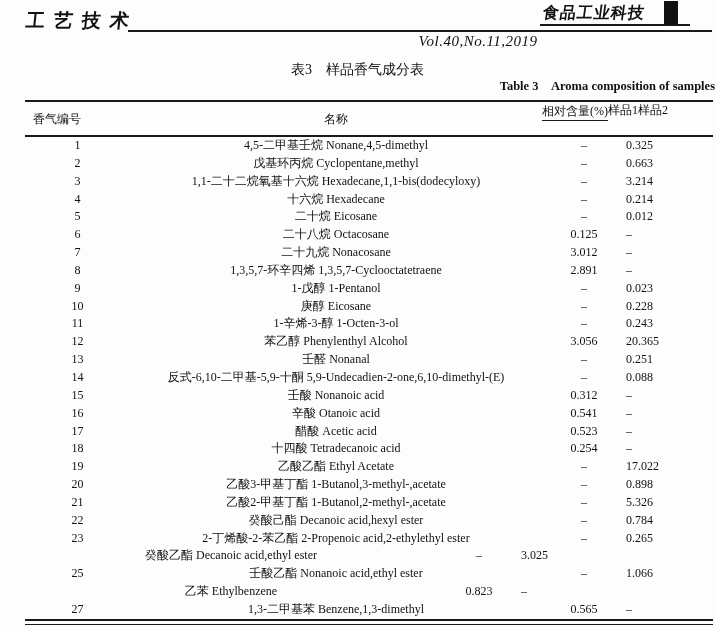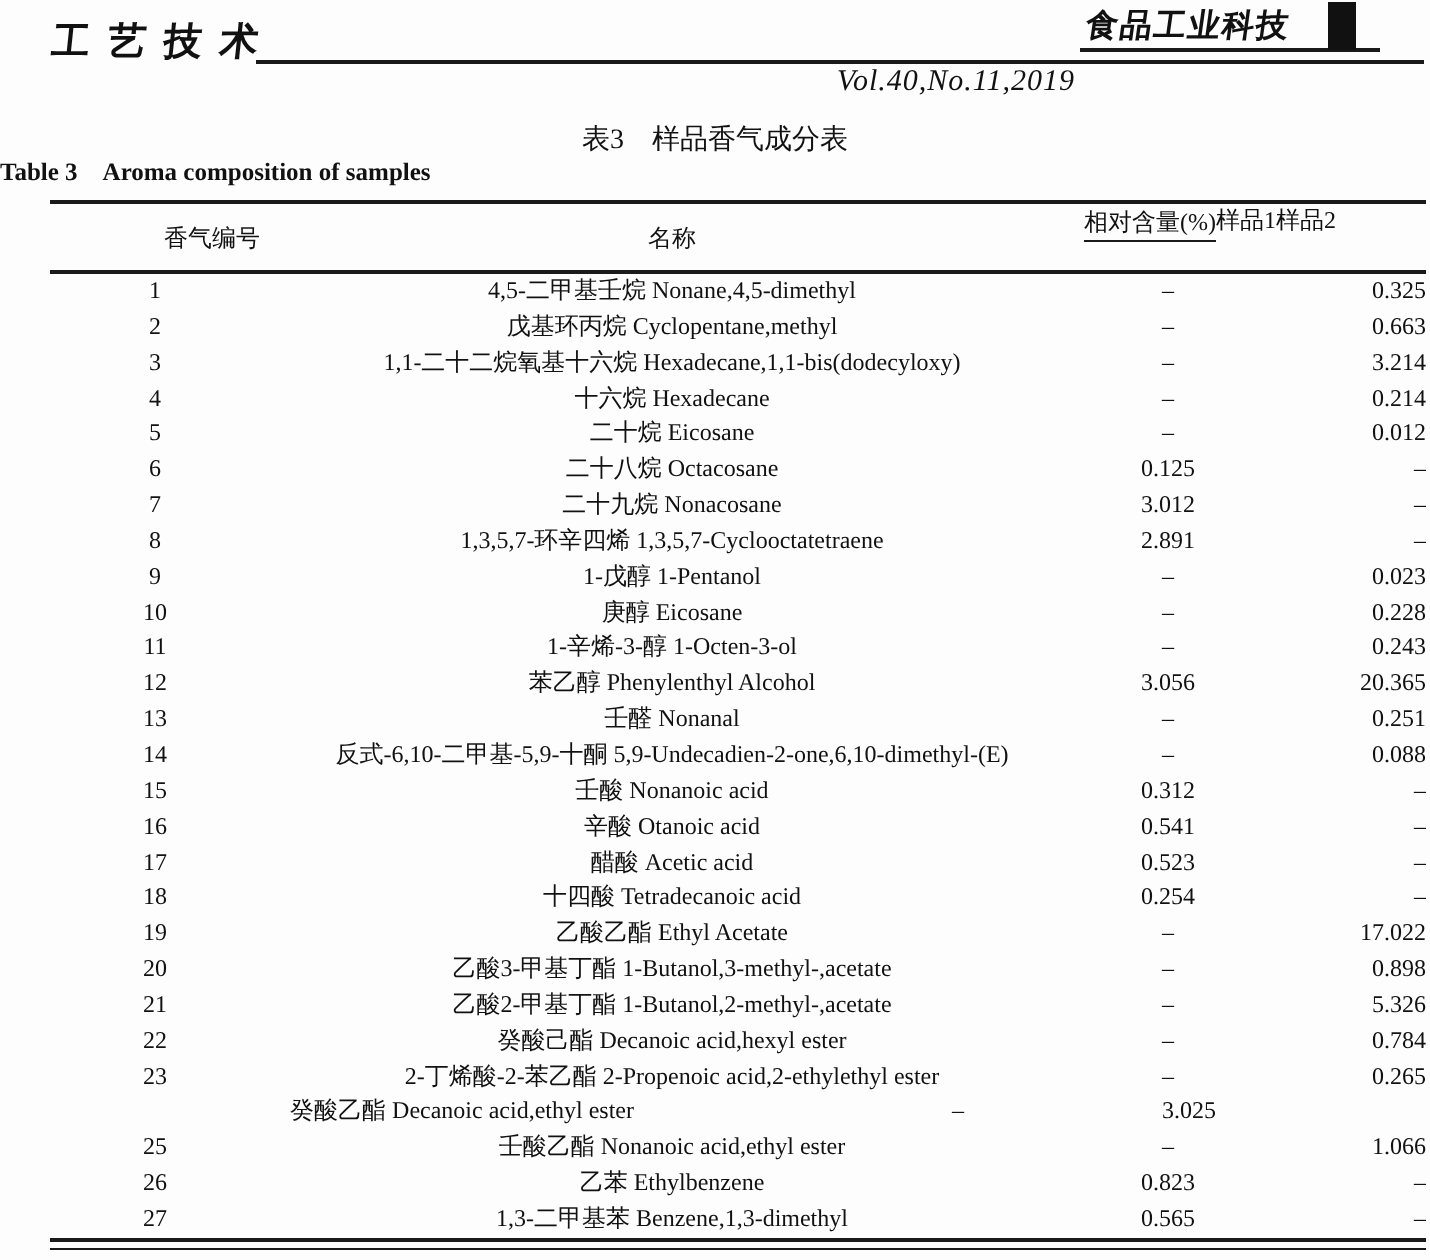--- a/index.html
+++ b/index.html
@@ -45,48 +45,48 @@
     font-family:Liberation Serif, serif;
   }
 
   
   .table-title-zh {
     position:absolute; left:0; right:0; top:61px;
     text-align:center; font-weight:normal; font-size:14px;
   }
   .table-title-en {
     position:absolute; left:0; right:0; top:79px;
-    text-align:left; font-weight:bold; font-size:12.5px;
+    text-align:right; font-weight:bold; font-size:12.5px;
   }
 
   
   .aroma-table {
     position:absolute; left:25px; top:100px; width:688px;
     font-size:12px;
   }
   .thead {
     display:flex;
     border-top:2px solid #1a1a1a;
     border-bottom:2px solid #1a1a1a;
     height:37px;
   }
-  .th-id   { width:105px; text-align:right; padding-left:8px; line-height:35px; }
+  .th-id   { width:105px; text-align:left; padding-left:8px; line-height:35px; }
   .th-name { width:412px; text-align:center; line-height:35px; }
   .th-right{ width:171px; display:flex; }
   .th-group{ height:19px; line-height:19px; text-align:center;
              border-bottom:1px solid #1a1a1a; }
   .th-samples { display:flex; height:16px; line-height:16px;font-family:Liberation Serif, serif; }
   .th-s { width:50%; text-align:center; }
 
   .tbody .trow { display:flex; height:17.85px; line-height:17.85px; }
   .c        { overflow:hidden; white-space:nowrap; }
   .c.id     { width:105px; text-align:center; }
   .c.name   { width:412px; text-align:center; }
   .c.s1     { width:84px;  text-align:center; }
-  .c.s2     { width:87px;  text-align:right; }
+  .c.s2     { width:87px;  text-align:left; }
 
   .table-bottom {
     height:6px;
     border-top:2px solid #1a1a1a;
     border-bottom:1px solid #1a1a1a;
   }
 </style>
 </head>
 <body>
 
@@ -258,21 +258,20 @@
           <div class="c s1">–</div>
           <div class="c s2">3.025</div>
         </div>
         <div class="trow">
           <div class="c id">25</div>
           <div class="c name">壬酸乙酯 Nonanoic acid,ethyl ester</div>
           <div class="c s1">–</div>
           <div class="c s2">1.066</div>
         </div>
         <div class="trow">
-          <div class="c id">26</div>
           <div class="c name">乙苯 Ethylbenzene</div>
           <div class="c s1">0.823</div>
           <div class="c s2">–</div>
         </div>
         <div class="trow">
           <div class="c id">27</div>
           <div class="c name">1,3-二甲基苯 Benzene,1,3-dimethyl</div>
           <div class="c s1">0.565</div>
           <div class="c s2">–</div>
         </div>

